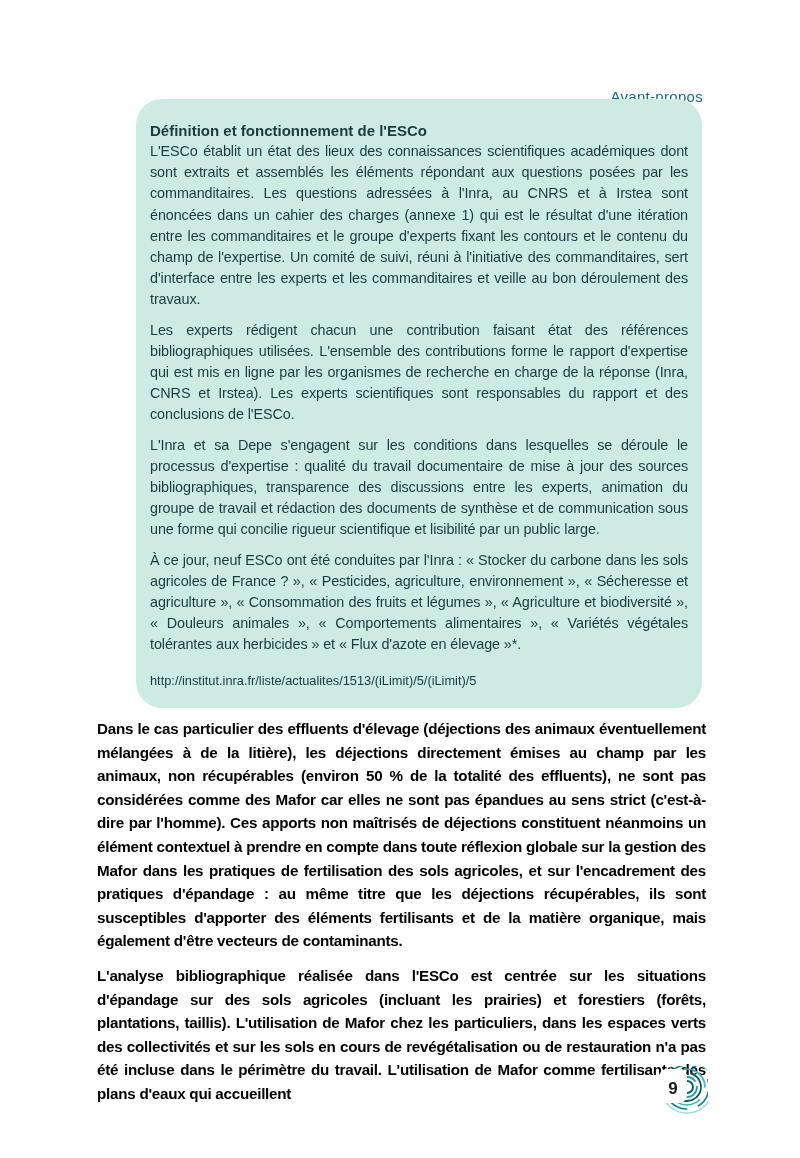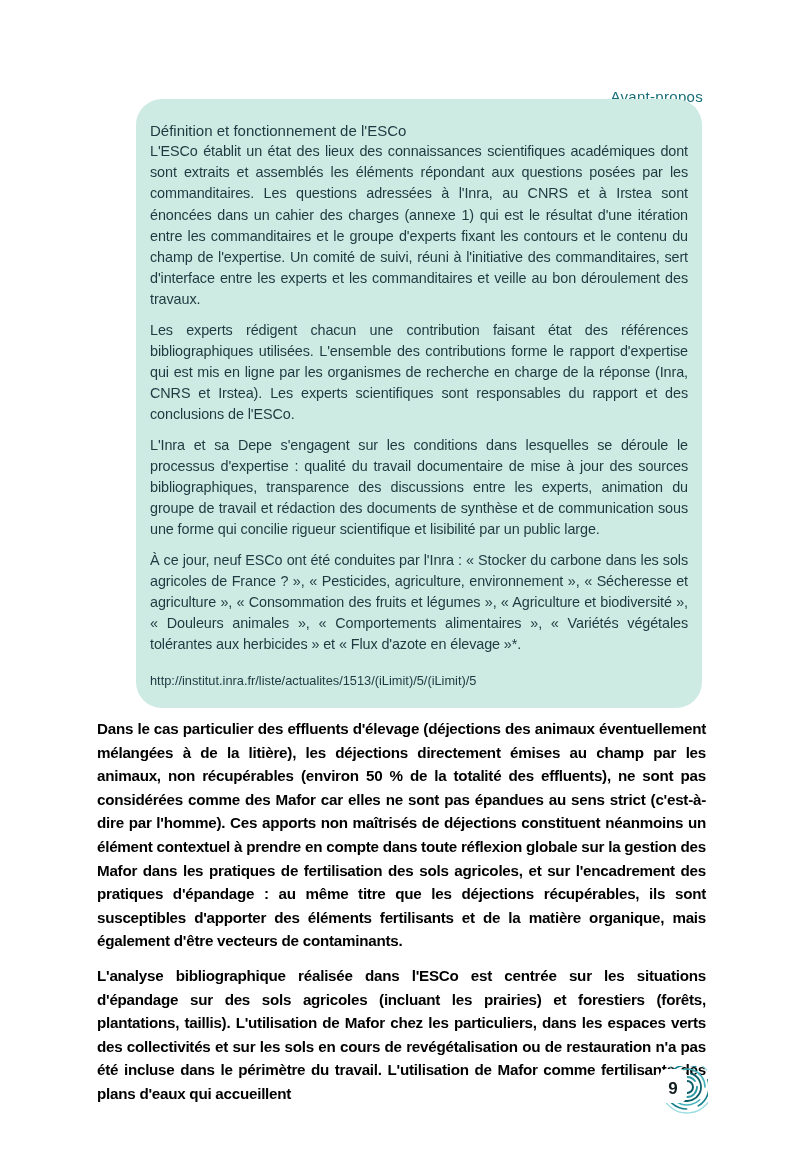--- a/index.html
+++ b/index.html
@@ -26,21 +26,21 @@
     top: 99px;
     width: 566px;
     min-height: 600px;
     background: var(--callout_bg, #cdeae3);
     border-radius: 26px;
     padding: 23px 14px 18px 14px;
     color: var(--callout_text, #1c3a40);
   }
   .callout h2 {
     font-size: 15px;
-    font-weight: normal;
+    font-weight: bold;
     margin: 0 0 0 0;
   }
   .callout p {
     font-size: 14.4px;
     line-height: 21.2px;
     letter-spacing: -0.1px;
     text-align: justify;
     margin: 2px 0 9px 0;
   }
   .callout .footnote {

